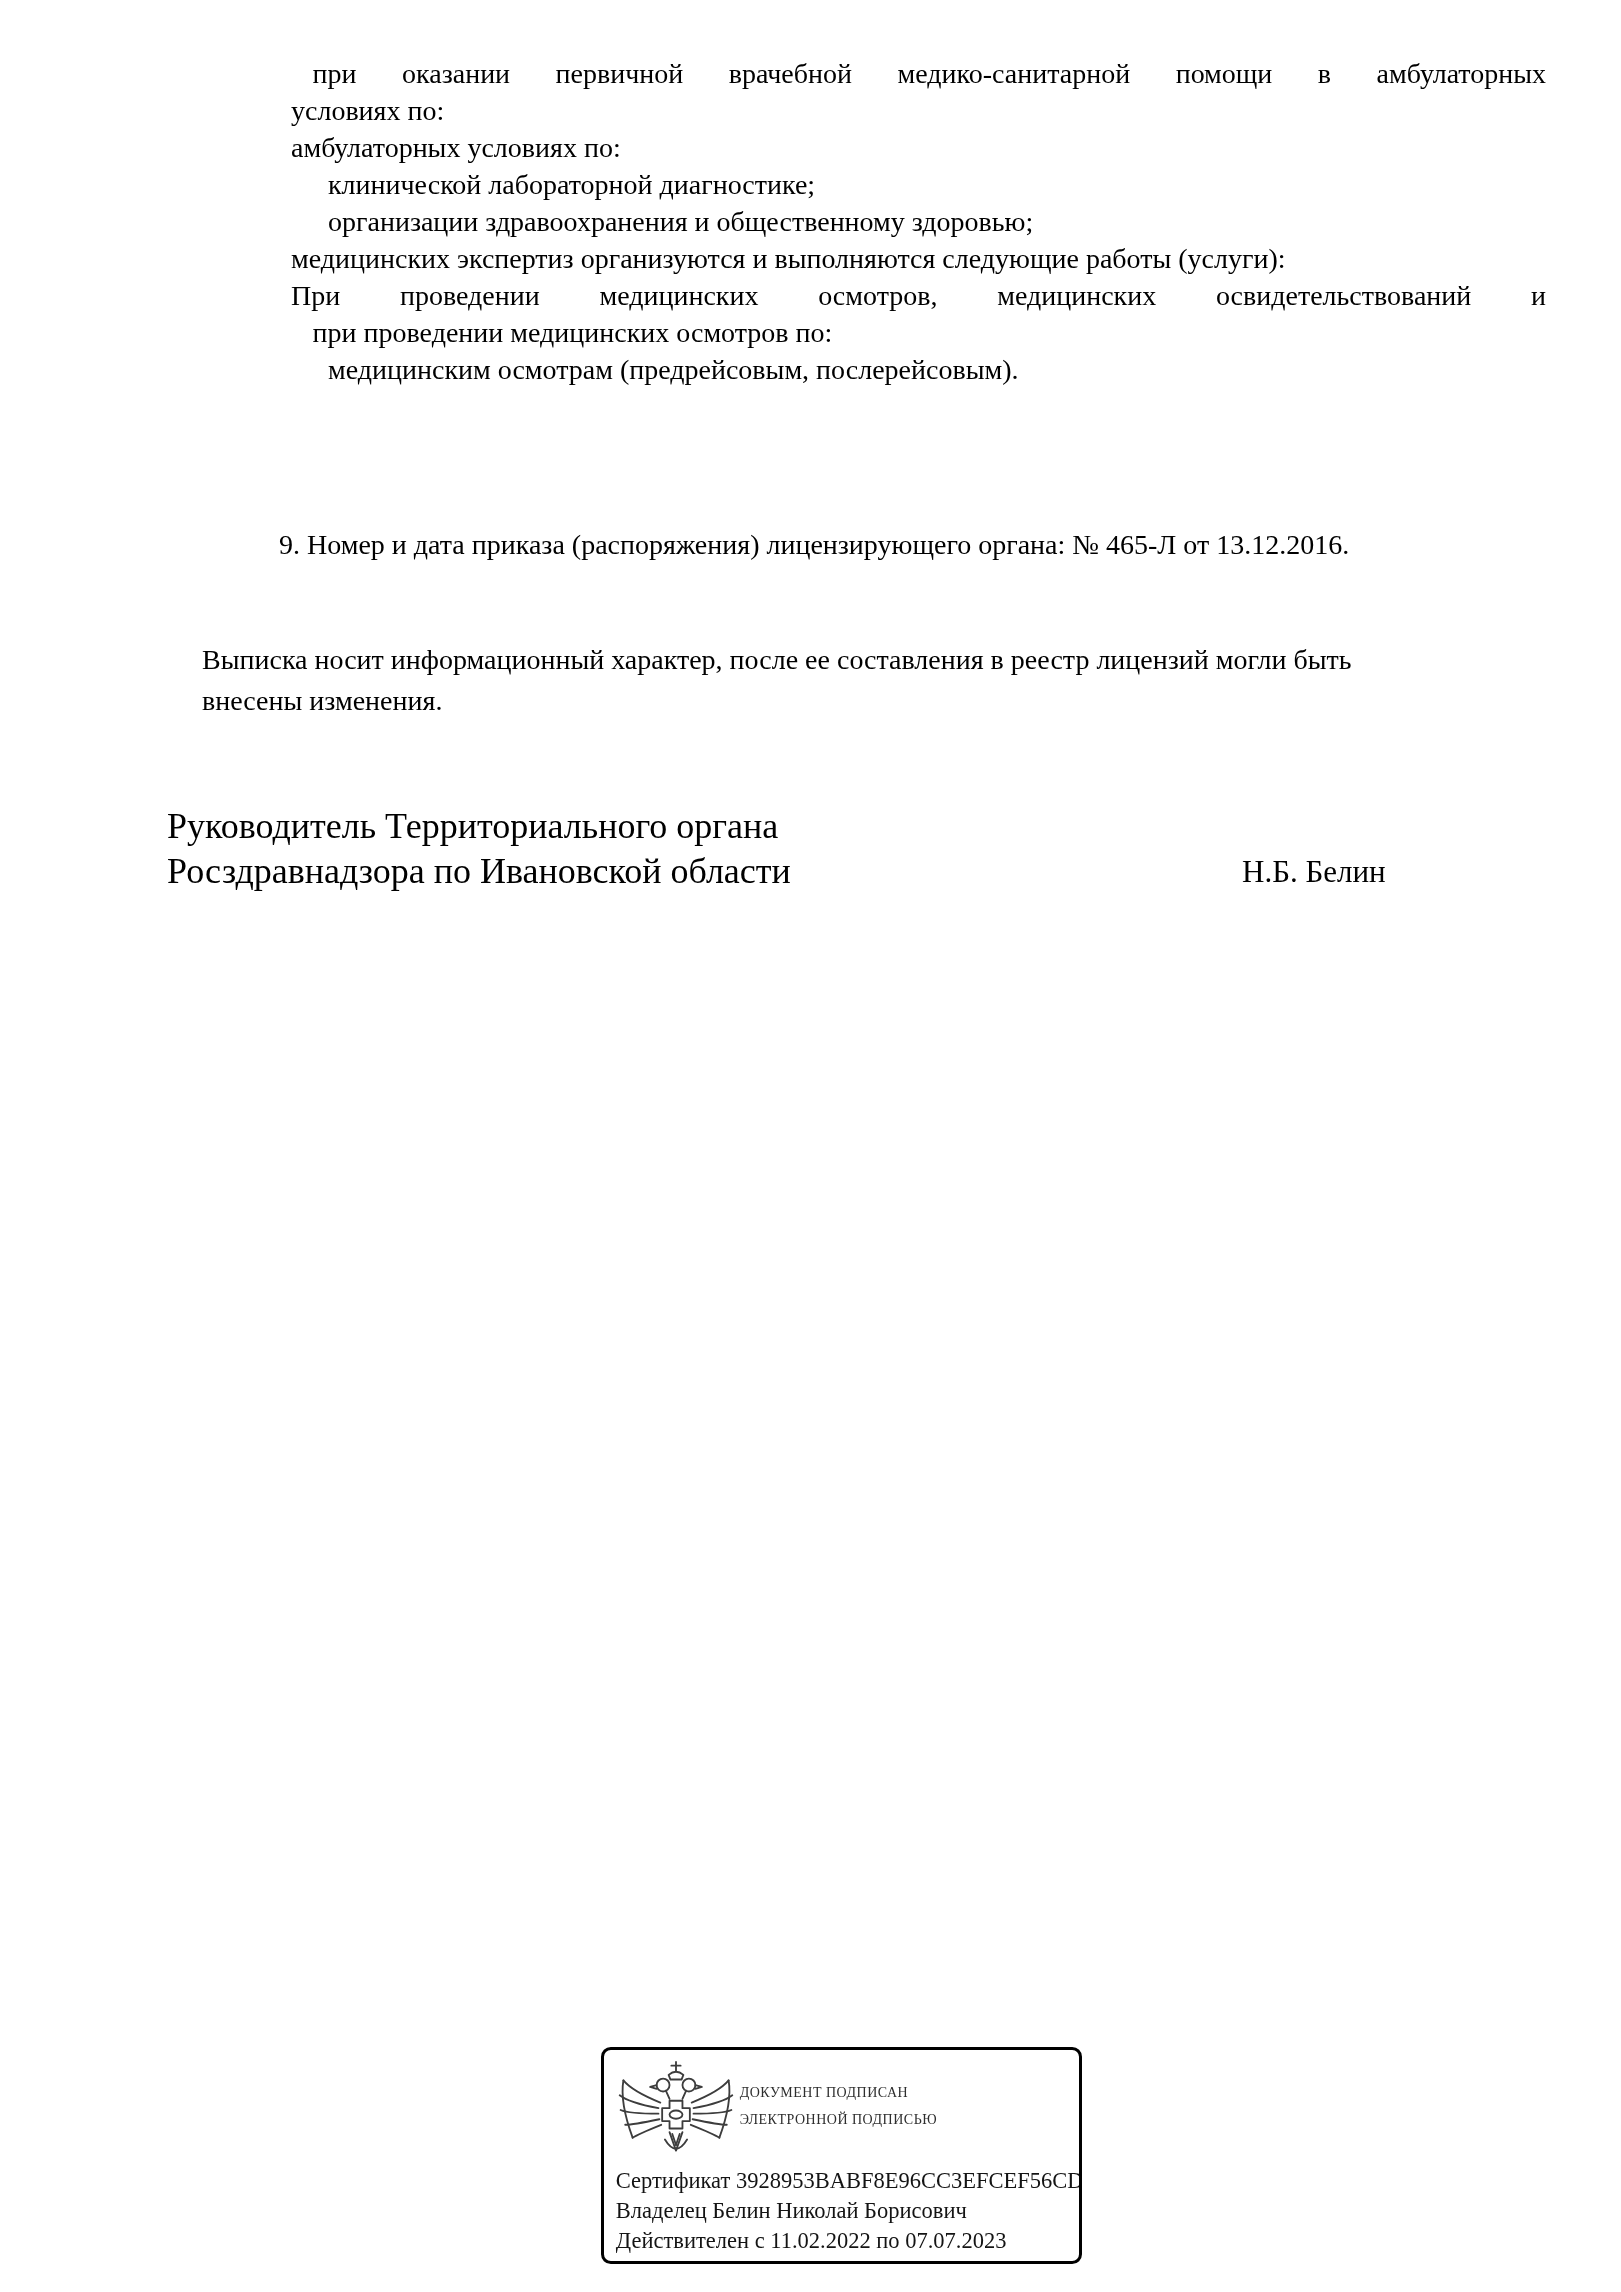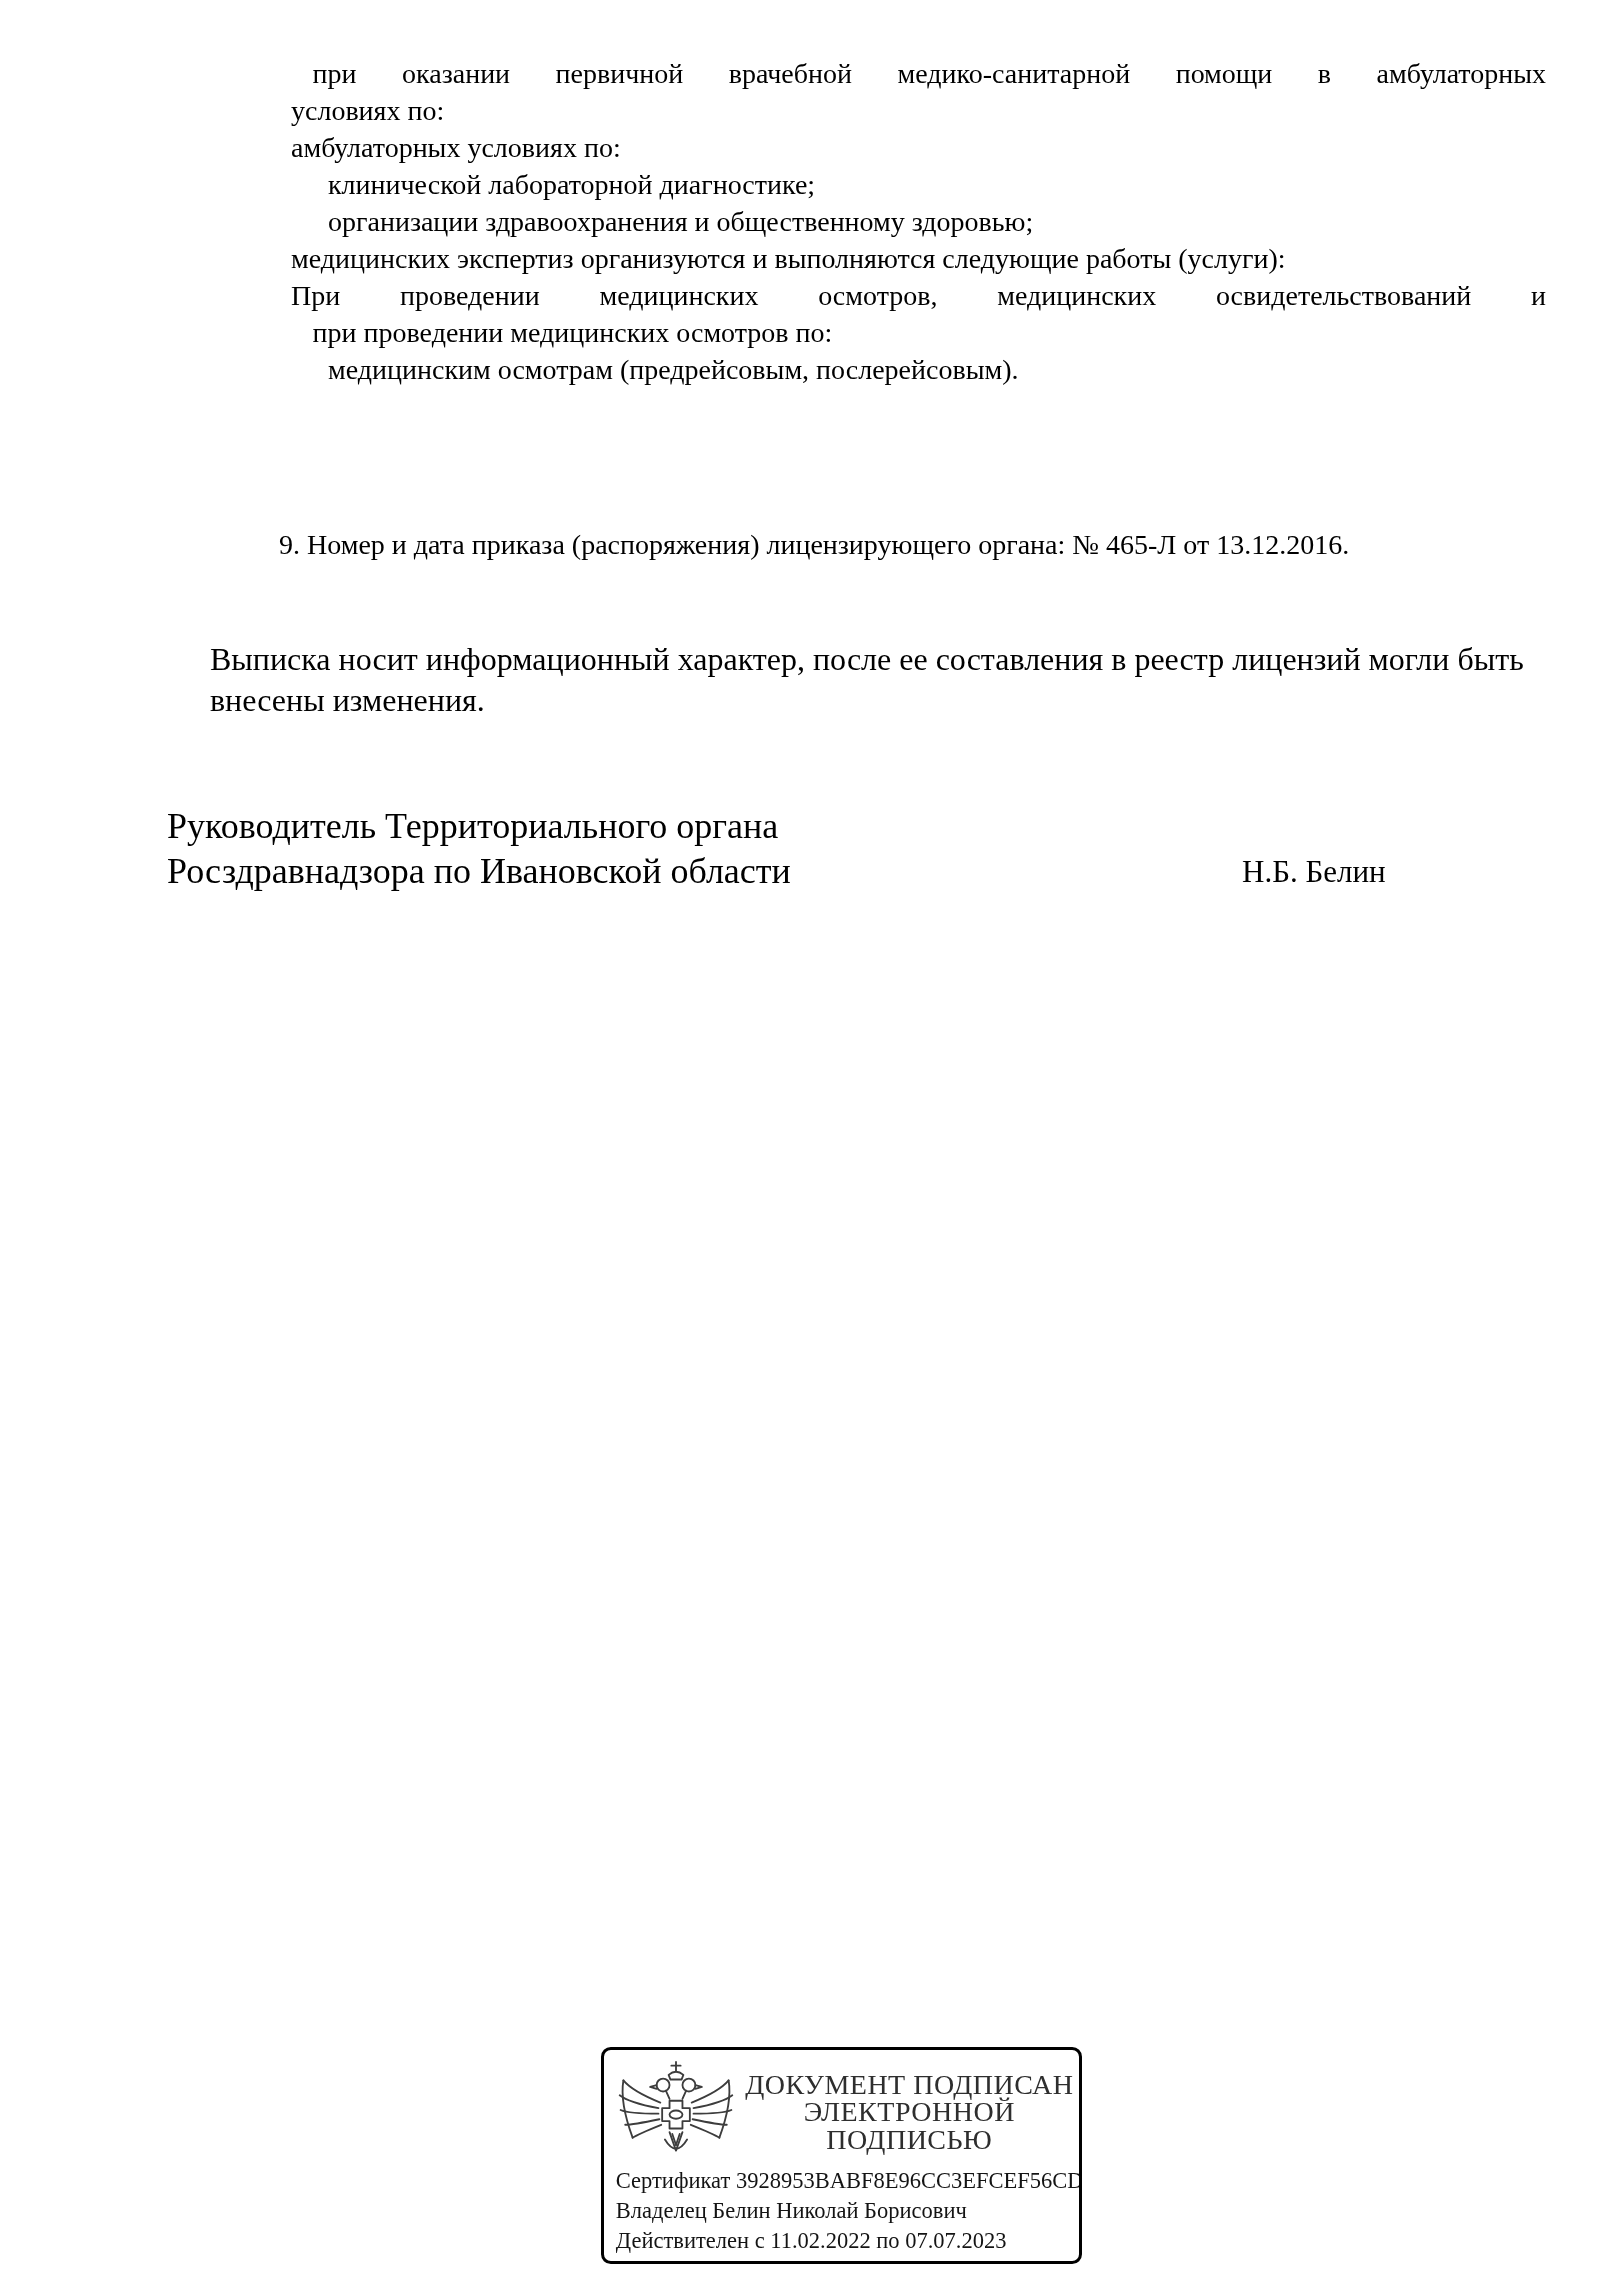--- a/index.html
+++ b/index.html
@@ -29,23 +29,23 @@
     position:absolute;
     left:279px; top:518px;
     width:1274px;
     font-size:28px;
     line-height:37px;
     margin-top:8px;
   }
 
   .note {
     position:absolute;
-    left:210px; top:639px;
+    left:202px; top:639px;
     width:1353px;
-    font-size:32px;
+    font-size:28px;
     line-height:41px;
   }
 
   .signature {
     position:absolute;
     left:167px; top:804px;
     width:1078px;
     font-size:36px;
     line-height:45px;
   }
@@ -64,23 +64,22 @@
     width:481px; height:217px;
     border:3.9px solid #000000;
     border-radius:9.8px;
     overflow:hidden;
     background:#ffffff;
   }
   .stamp-top { display:flex; align-items:flex-start; }
   .stamp-eagle { flex:0 0 auto; margin:9.8px 3.9px 0 11.8px; }
   .stamp-head {
     flex:1 1 auto;
-    text-align:center;
-    margin-top:21px;
-    font-size:28px;
+    margin-top:29px;
+    font-size:14px;
     line-height:27.4px;
     letter-spacing:0.5px;
     color:#2e2e2e;
   }
   .stamp-info {
     margin:2px 0 0 11.8px;
     font-size:22.5px;
     line-height:30px;
     color:#141414;
     white-space:nowrap;

